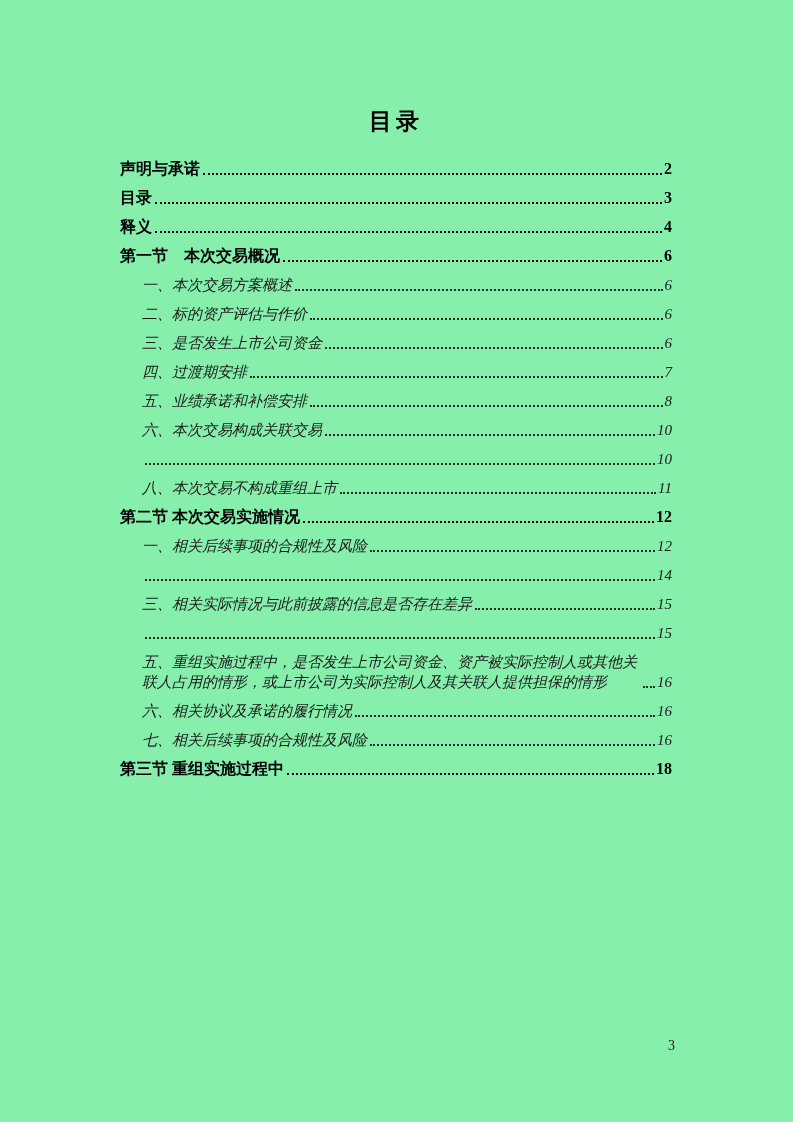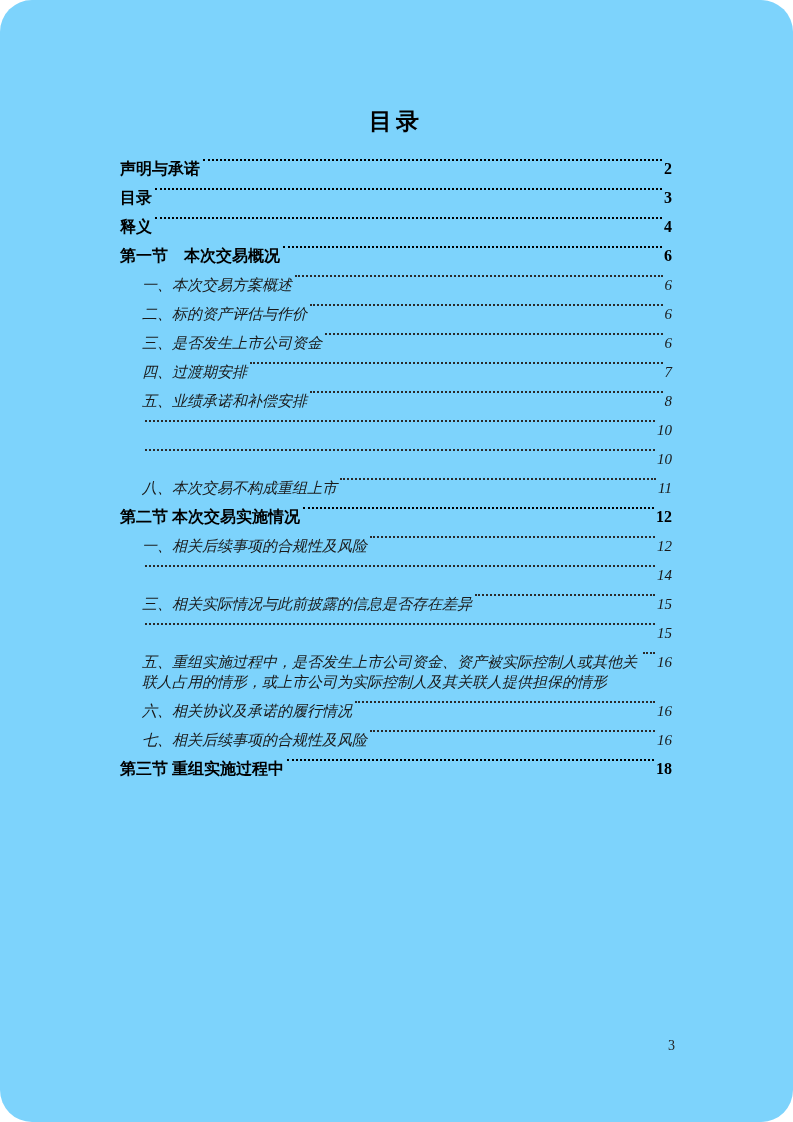--- a/index.html
+++ b/index.html
@@ -1,40 +1,40 @@
 <!DOCTYPE html>
 <html><head>
 <meta charset="utf-8">
 <style>
   * { box-sizing: border-box; }
   html, body { margin: 0; padding: 0; background: #ffffff; }
   .page {
     position: relative;
     width: 793px;
     height: 1122px;
-    background: #7dd3fc;
+    background: #86efac;
     font-family: "Liberation Serif", "DejaVu Serif", serif;
     color: #111111;
     overflow: hidden;
-    border-radius: 32px;
   }
   .content {
     padding: 106px 121px 0 120px;
   }
   .doc-title {
     text-align: center;
     font-size: 23px;
     font-weight: bold;
     letter-spacing: 4px;
     color: #000000;
     margin: 0 0 22px 0;
   }
   .toc { width: 100%; }
   .row {
     display: flex;
+    align-items: flex-end;
     font-size: 15px;
     line-height: 20px;
     margin-bottom: 9px;
   }
   .row.l1 {
     font-weight: bold;
     font-size: 16px;
     color: #000000;
     margin-top: 3px;
   }
@@ -108,20 +108,21 @@
         <span class="lbl">四、过渡期安排</span>
         <span class="leader"></span>
         <span class="pg">7</span>
       </div>
       <div class="row l2">
         <span class="lbl">五、业绩承诺和补偿安排</span>
         <span class="leader"></span>
         <span class="pg">8</span>
       </div>
       <div class="row l2">
+        <span class="lbl">六、本次交易构成关联交易</span>
         <span class="leader"></span>
         <span class="pg">10</span>
       </div>
       <div class="row l2">
         <span class="leader"></span>
         <span class="pg">10</span>
       </div>
       <div class="row l2">
         <span class="lbl">八、本次交易不构成重组上市</span>
         <span class="leader"></span>

